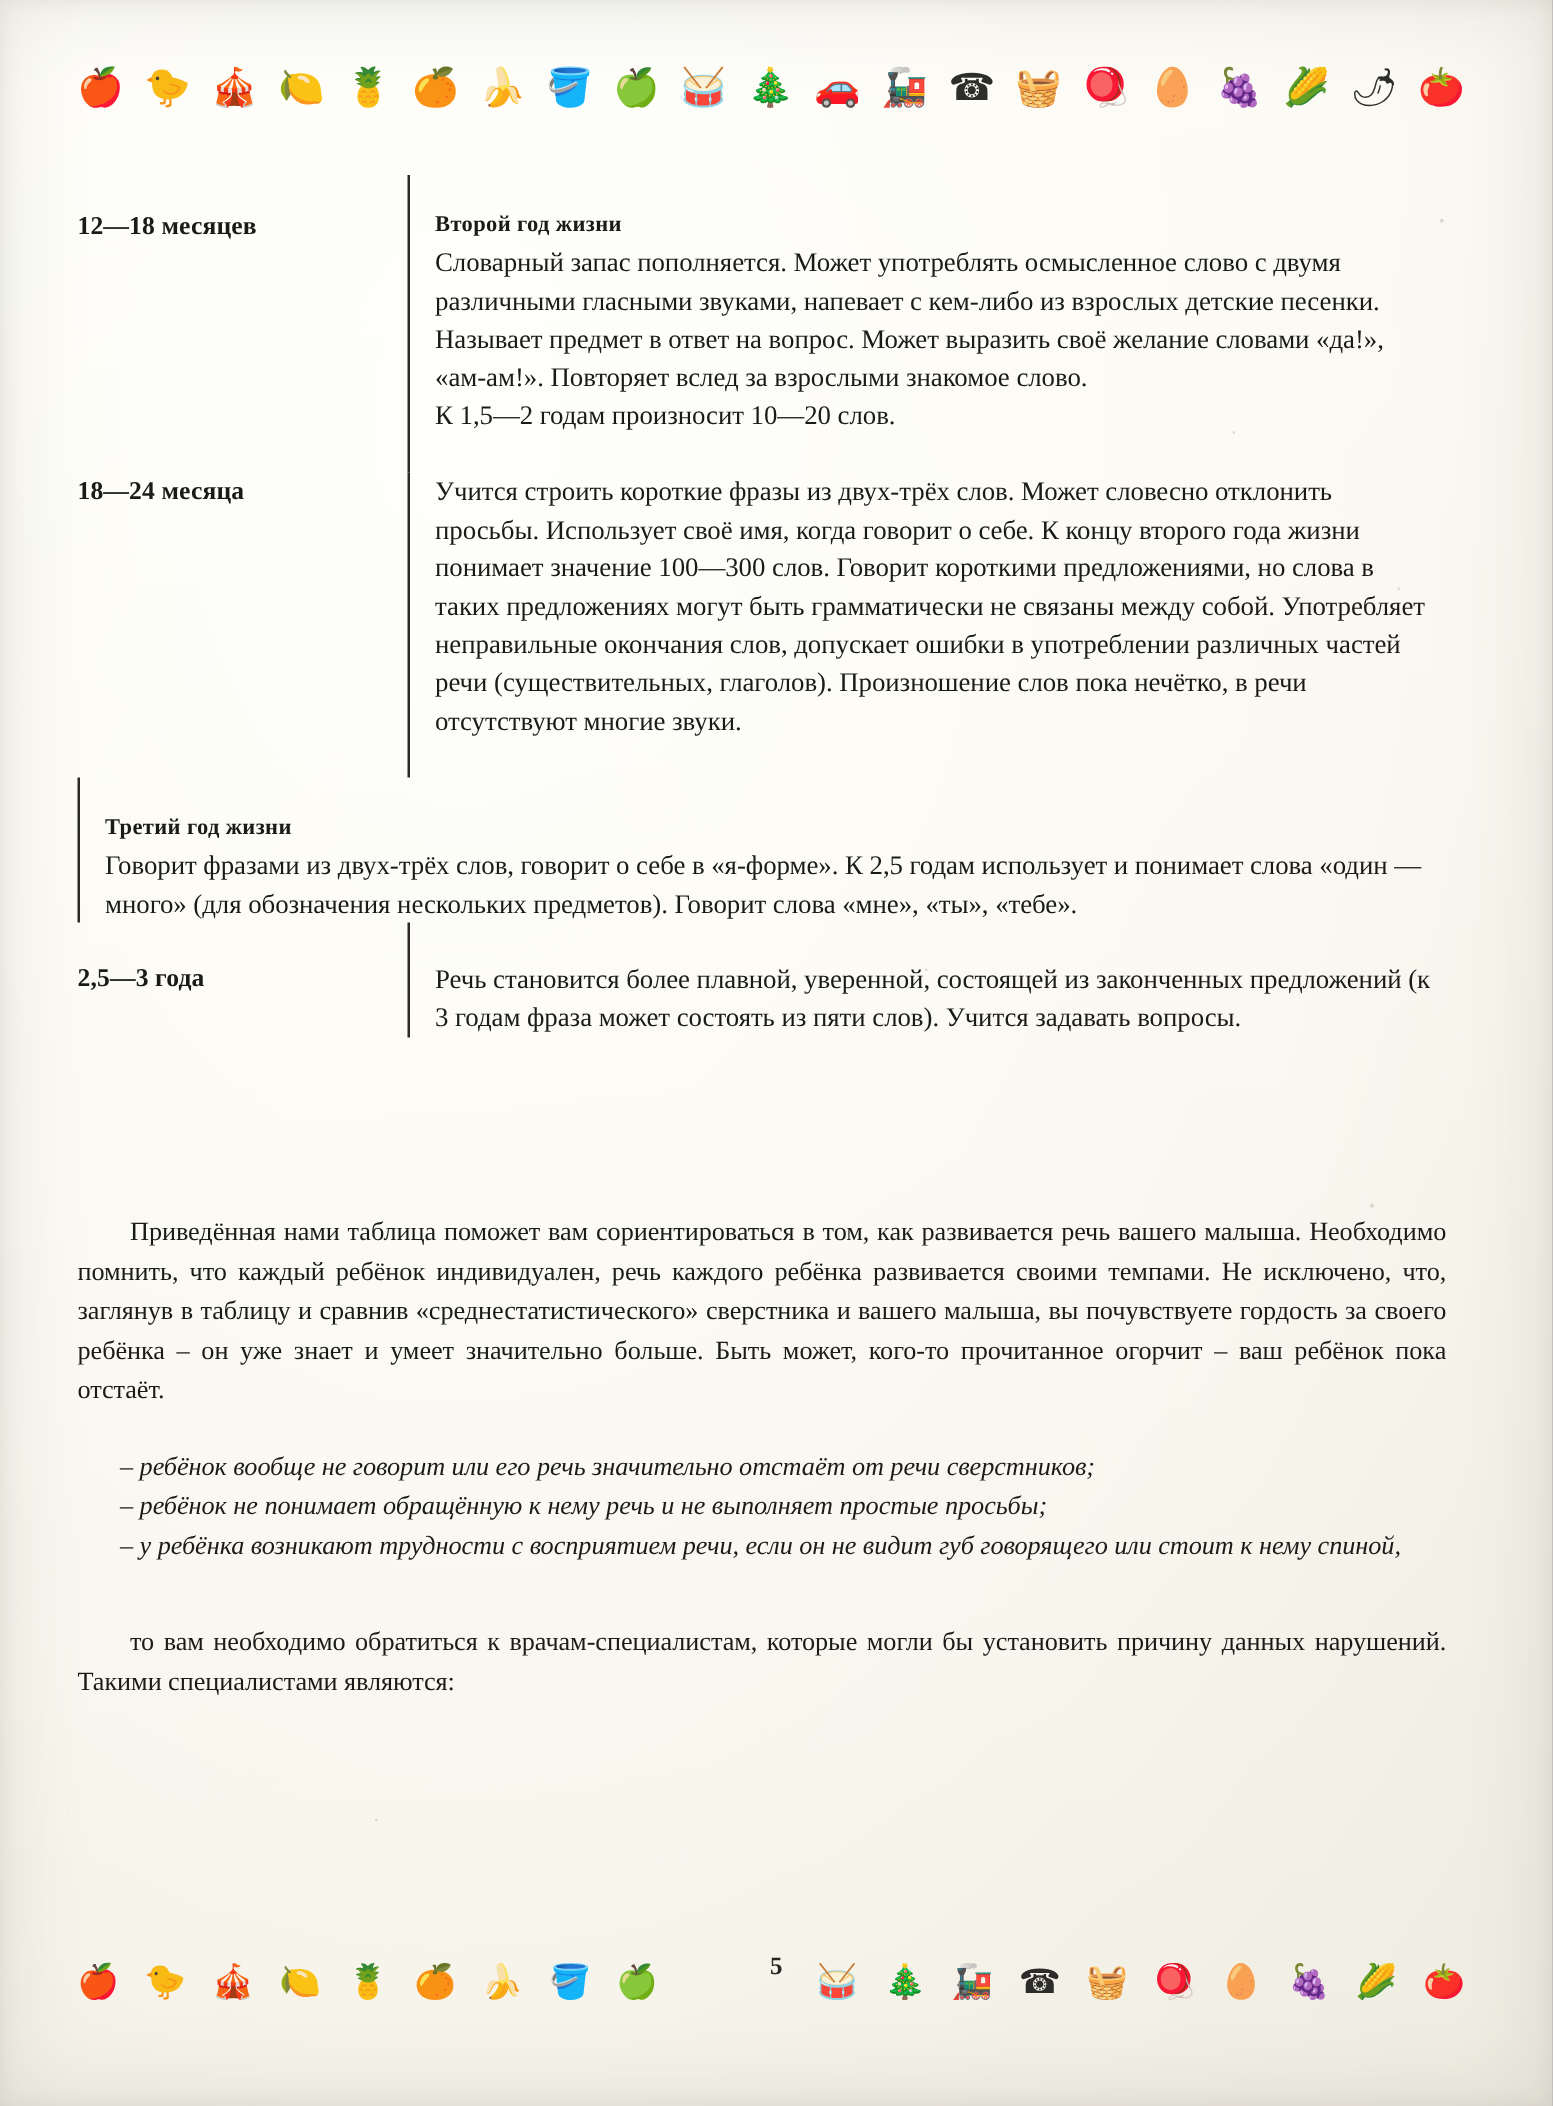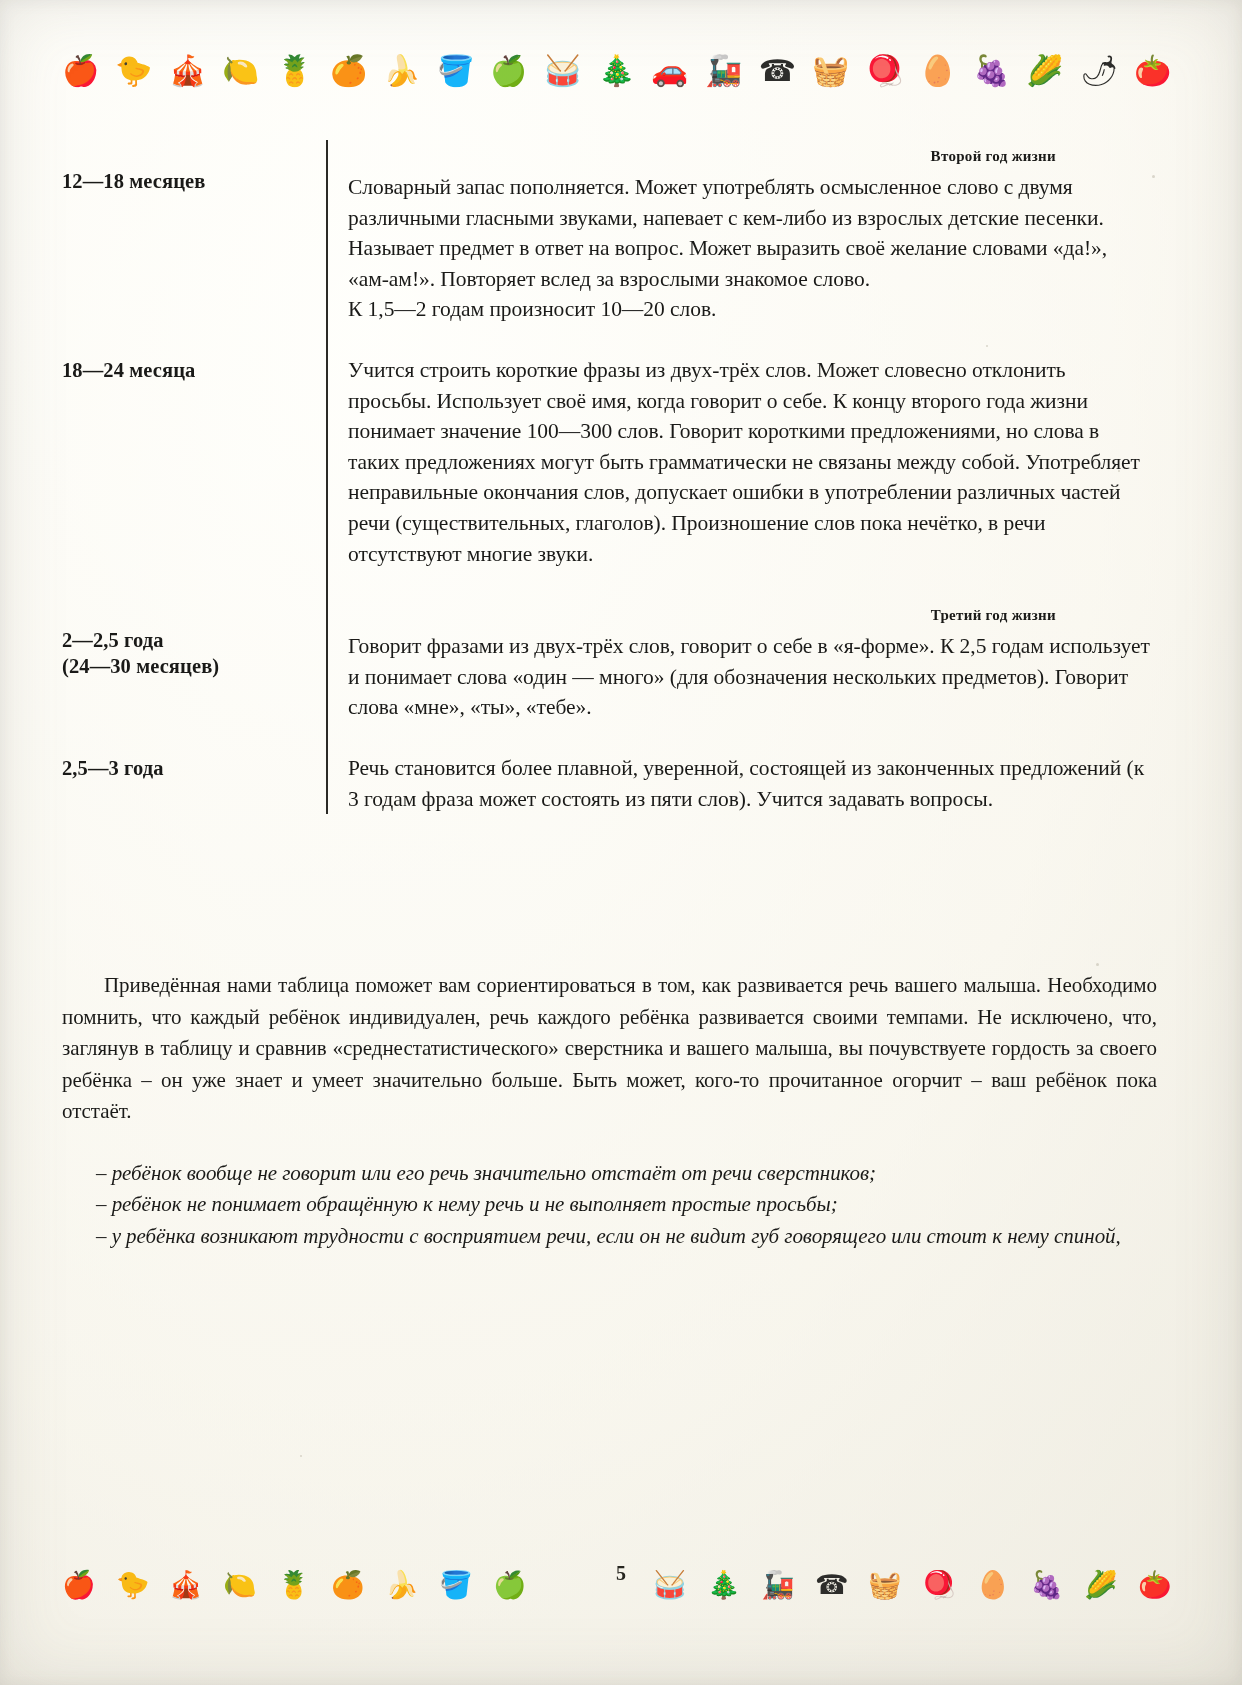--- a/index.html
+++ b/index.html
@@ -88,26 +88,27 @@
   }
   .col-desc {
     flex: 1 1 auto;
     border-left: 2px solid #2b2a26;
     padding-left: 20px;
     font-size: 21.5px;
     line-height: 30.6px;
     letter-spacing: -0.05px;
   }
   .year-head {
-    text-align: right;
+    text-align: left;
     font-weight: bold;
-    font-size: 15px;
+    font-size: 18px;
     line-height: 32px;
     padding-right: 96px;
     letter-spacing: 0.3px;
+    margin-top: 23px;
   }
   .spacer-line { height: 30px; }
   .age-pad-1 { padding-top: 28px; }
   .age-pad-2 { padding-top: 2px; }
   
   .body {
     position: absolute;
     left: 62px;
     top: 970px;
     width: 1095px;
@@ -191,24 +192,20 @@
         <div>Учится строить короткие фразы из двух-трёх слов. Может словесно отклонить просьбы. Использует своё имя, когда говорит о себе. К концу второго года жизни понимает значение 100—300 слов. Говорит короткими предложениями, но слова в таких предложениях могут быть грамматически не связаны между собой. Употребляет неправильные окончания слов, допускает ошибки в употреблении различных частей речи (существительных, глаголов). Произношение слов пока нечётко, в речи отсутствуют многие звуки.</div>
       </div>
     </div>
 
     <div class="trow">
       <div class="col-age"></div>
       <div class="col-desc spacer-line"></div>
     </div>
 
     <div class="trow">
-      <div class="col-age age-pad-1">
-        <div>2—2,5 года</div>
-        <div>(24—30 месяцев)</div>
-      </div>
       <div class="col-desc">
         <div class="year-head">Третий год жизни</div>
         <div>Говорит фразами из двух-трёх слов, говорит о себе в «я-форме». К 2,5 годам использует и понимает слова «один — много» (для обозначения нескольких предметов). Говорит слова «мне», «ты», «тебе».</div>
       </div>
     </div>
 
     <div class="trow">
       <div class="col-age"></div>
       <div class="col-desc spacer-line"></div>
     </div>
@@ -224,20 +221,21 @@
 
   <div class="body">
     <p class="indent">Приведённая нами таблица поможет вам сориентироваться в том, как развивается речь вашего малыша. Необходимо помнить, что каждый ребёнок индивидуален, речь каждого ребёнка развивается своими темпами. Не исключено, что, заглянув в таблицу и сравнив «среднестатистического» сверстника и вашего малыша, вы почувствуете гордость за своего ребёнка – он уже знает и умеет значительно больше. Быть может, кого-то прочитанное огорчит – ваш ребёнок пока отстаёт.</p>
 
     <div class="italic-block">
       <p>– ребёнок вообще не говорит или его речь значительно отстаёт от речи сверстников;</p>
       <p>– ребёнок не понимает обращённую к нему речь и не выполняет простые просьбы;</p>
       <p>– у ребёнка возникают трудности с восприятием речи, если он не видит губ говорящего или стоит к нему спиной,</p>
     </div>
 
+    <p class="indent">то вам необходимо обратиться к врачам-специалистам, которые могли бы установить причину данных нарушений. Такими специалистами являются:</p>
   </div>
 
   <div class="deco-row deco-bottom" id="deco-bottom">
       <span class="deco-item">🍎</span>
       <span class="deco-item">🐤</span>
       <span class="deco-item">🎪</span>
       <span class="deco-item">🍋</span>
       <span class="deco-item">🍍</span>
       <span class="deco-item">🍊</span>
       <span class="deco-item">🍌</span>

